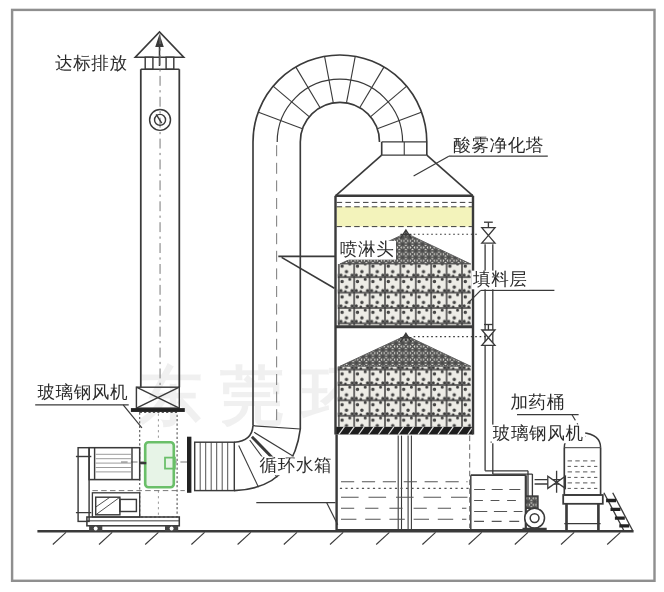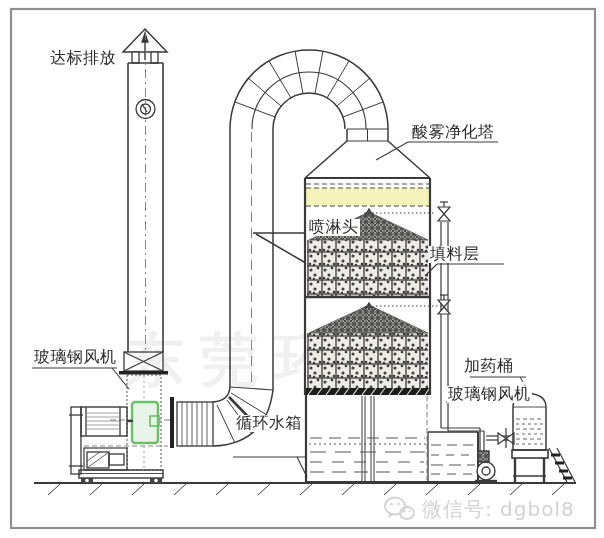--- a/index.html
+++ b/index.html
@@ -330,28 +330,14 @@
 
   <div class="lbl" style="left:49px;top:50px;background:transparent">达标排放</div>
   <div class="lbl" style="left:411px;top:124px">酸雾净化塔</div>
   <div class="lbl" style="left:308px;top:219px">喷淋头</div>
   <div class="lbl" style="left:429px;top:246px">填料层</div>
   <div class="lbl" style="left:33px;top:349px">玻璃钢风机</div>
   <div class="lbl" style="left:235px;top:415px">循环水箱</div>
   <div class="lbl" style="left:463px;top:358px">加药桶</div>
   <div class="lbl" style="left:447px;top:386px">玻璃钢风机</div>
 
-  <div class="wm-row">
-    <span style="display:inline-flex">
-      <svg width="32" height="27" viewBox="0 0 32 27">
-        <ellipse cx="12" cy="10" rx="10" ry="8.5" fill="none" stroke="#d2d2d2" stroke-width="1.8"></ellipse>
-        <circle cx="8.5" cy="8" r="1.3" fill="#d2d2d2"></circle>
-        <circle cx="15.5" cy="8" r="1.3" fill="#d2d2d2"></circle>
-        <path d="M7,17.5 L4.5,22 L10.5,19" fill="#d2d2d2"></path>
-        <ellipse cx="24" cy="17" rx="7" ry="6" fill="none" stroke="#d2d2d2" stroke-width="1.8"></ellipse>
-        <circle cx="21.5" cy="15.5" r="1" fill="#d2d2d2"></circle>
-        <circle cx="26.5" cy="15.5" r="1" fill="#d2d2d2"></circle>
-      </svg>
-    </span>
-    <span>微信号: dgbol8</span>
-  </div>
 
 </div>
 
 </body></html>

